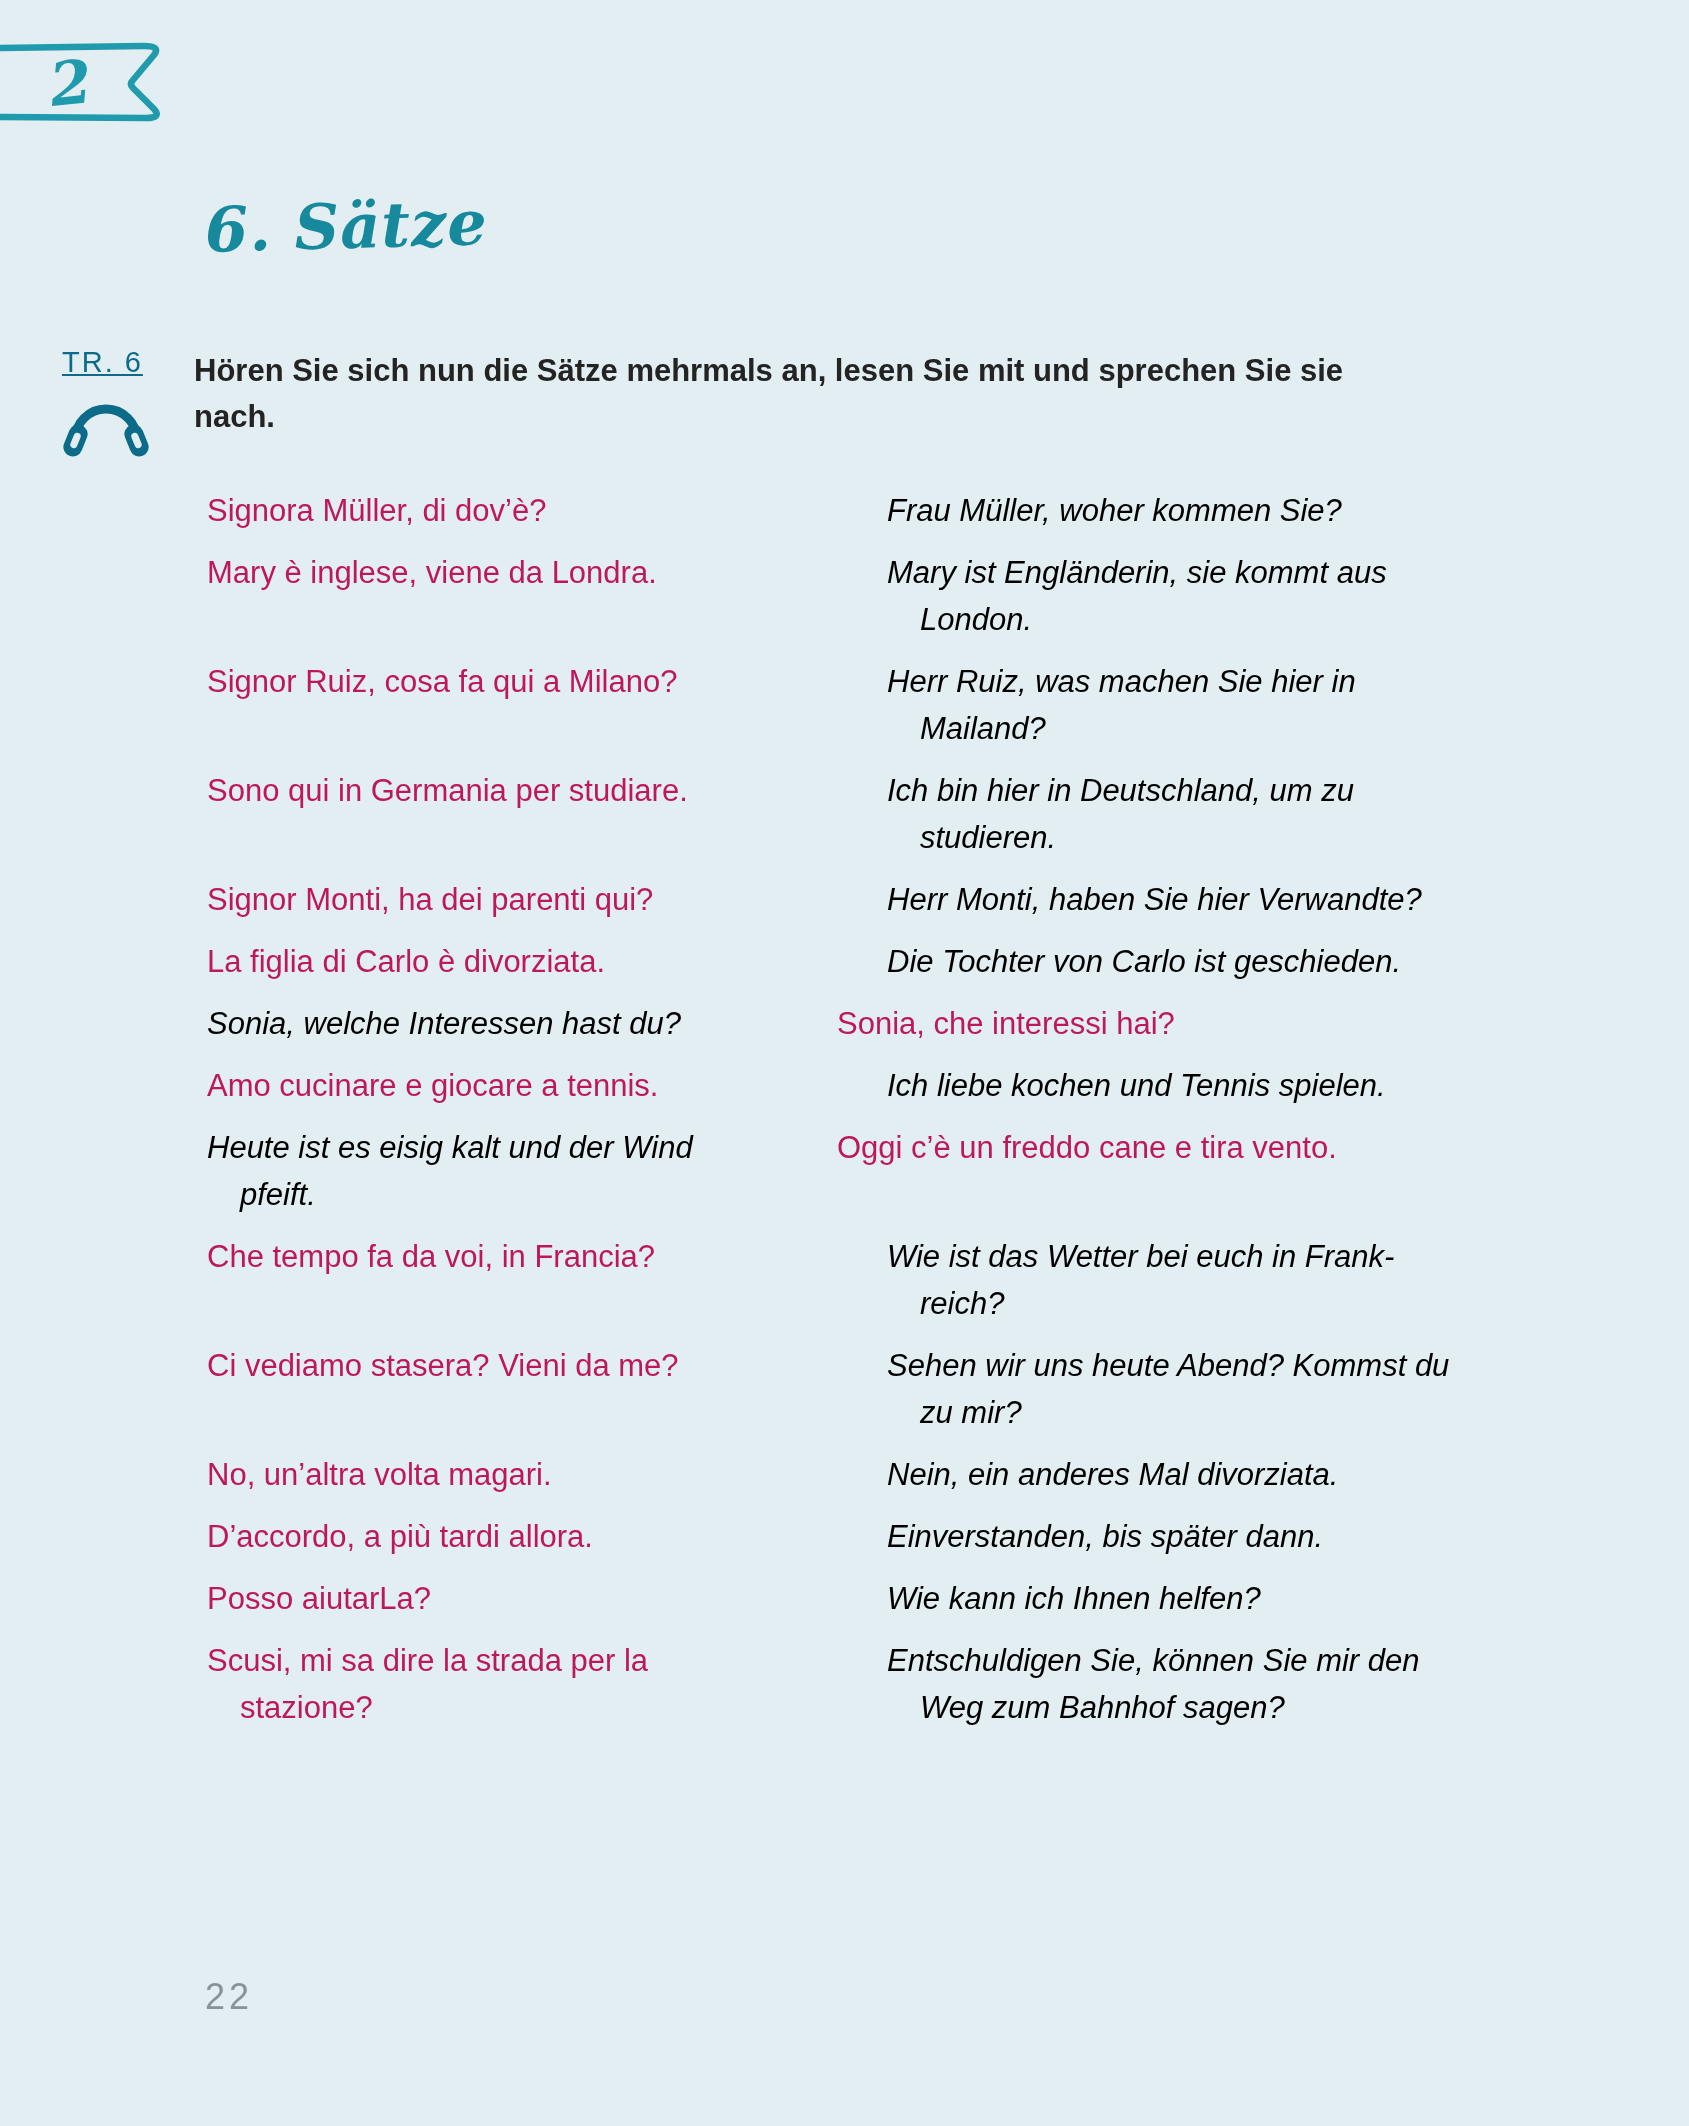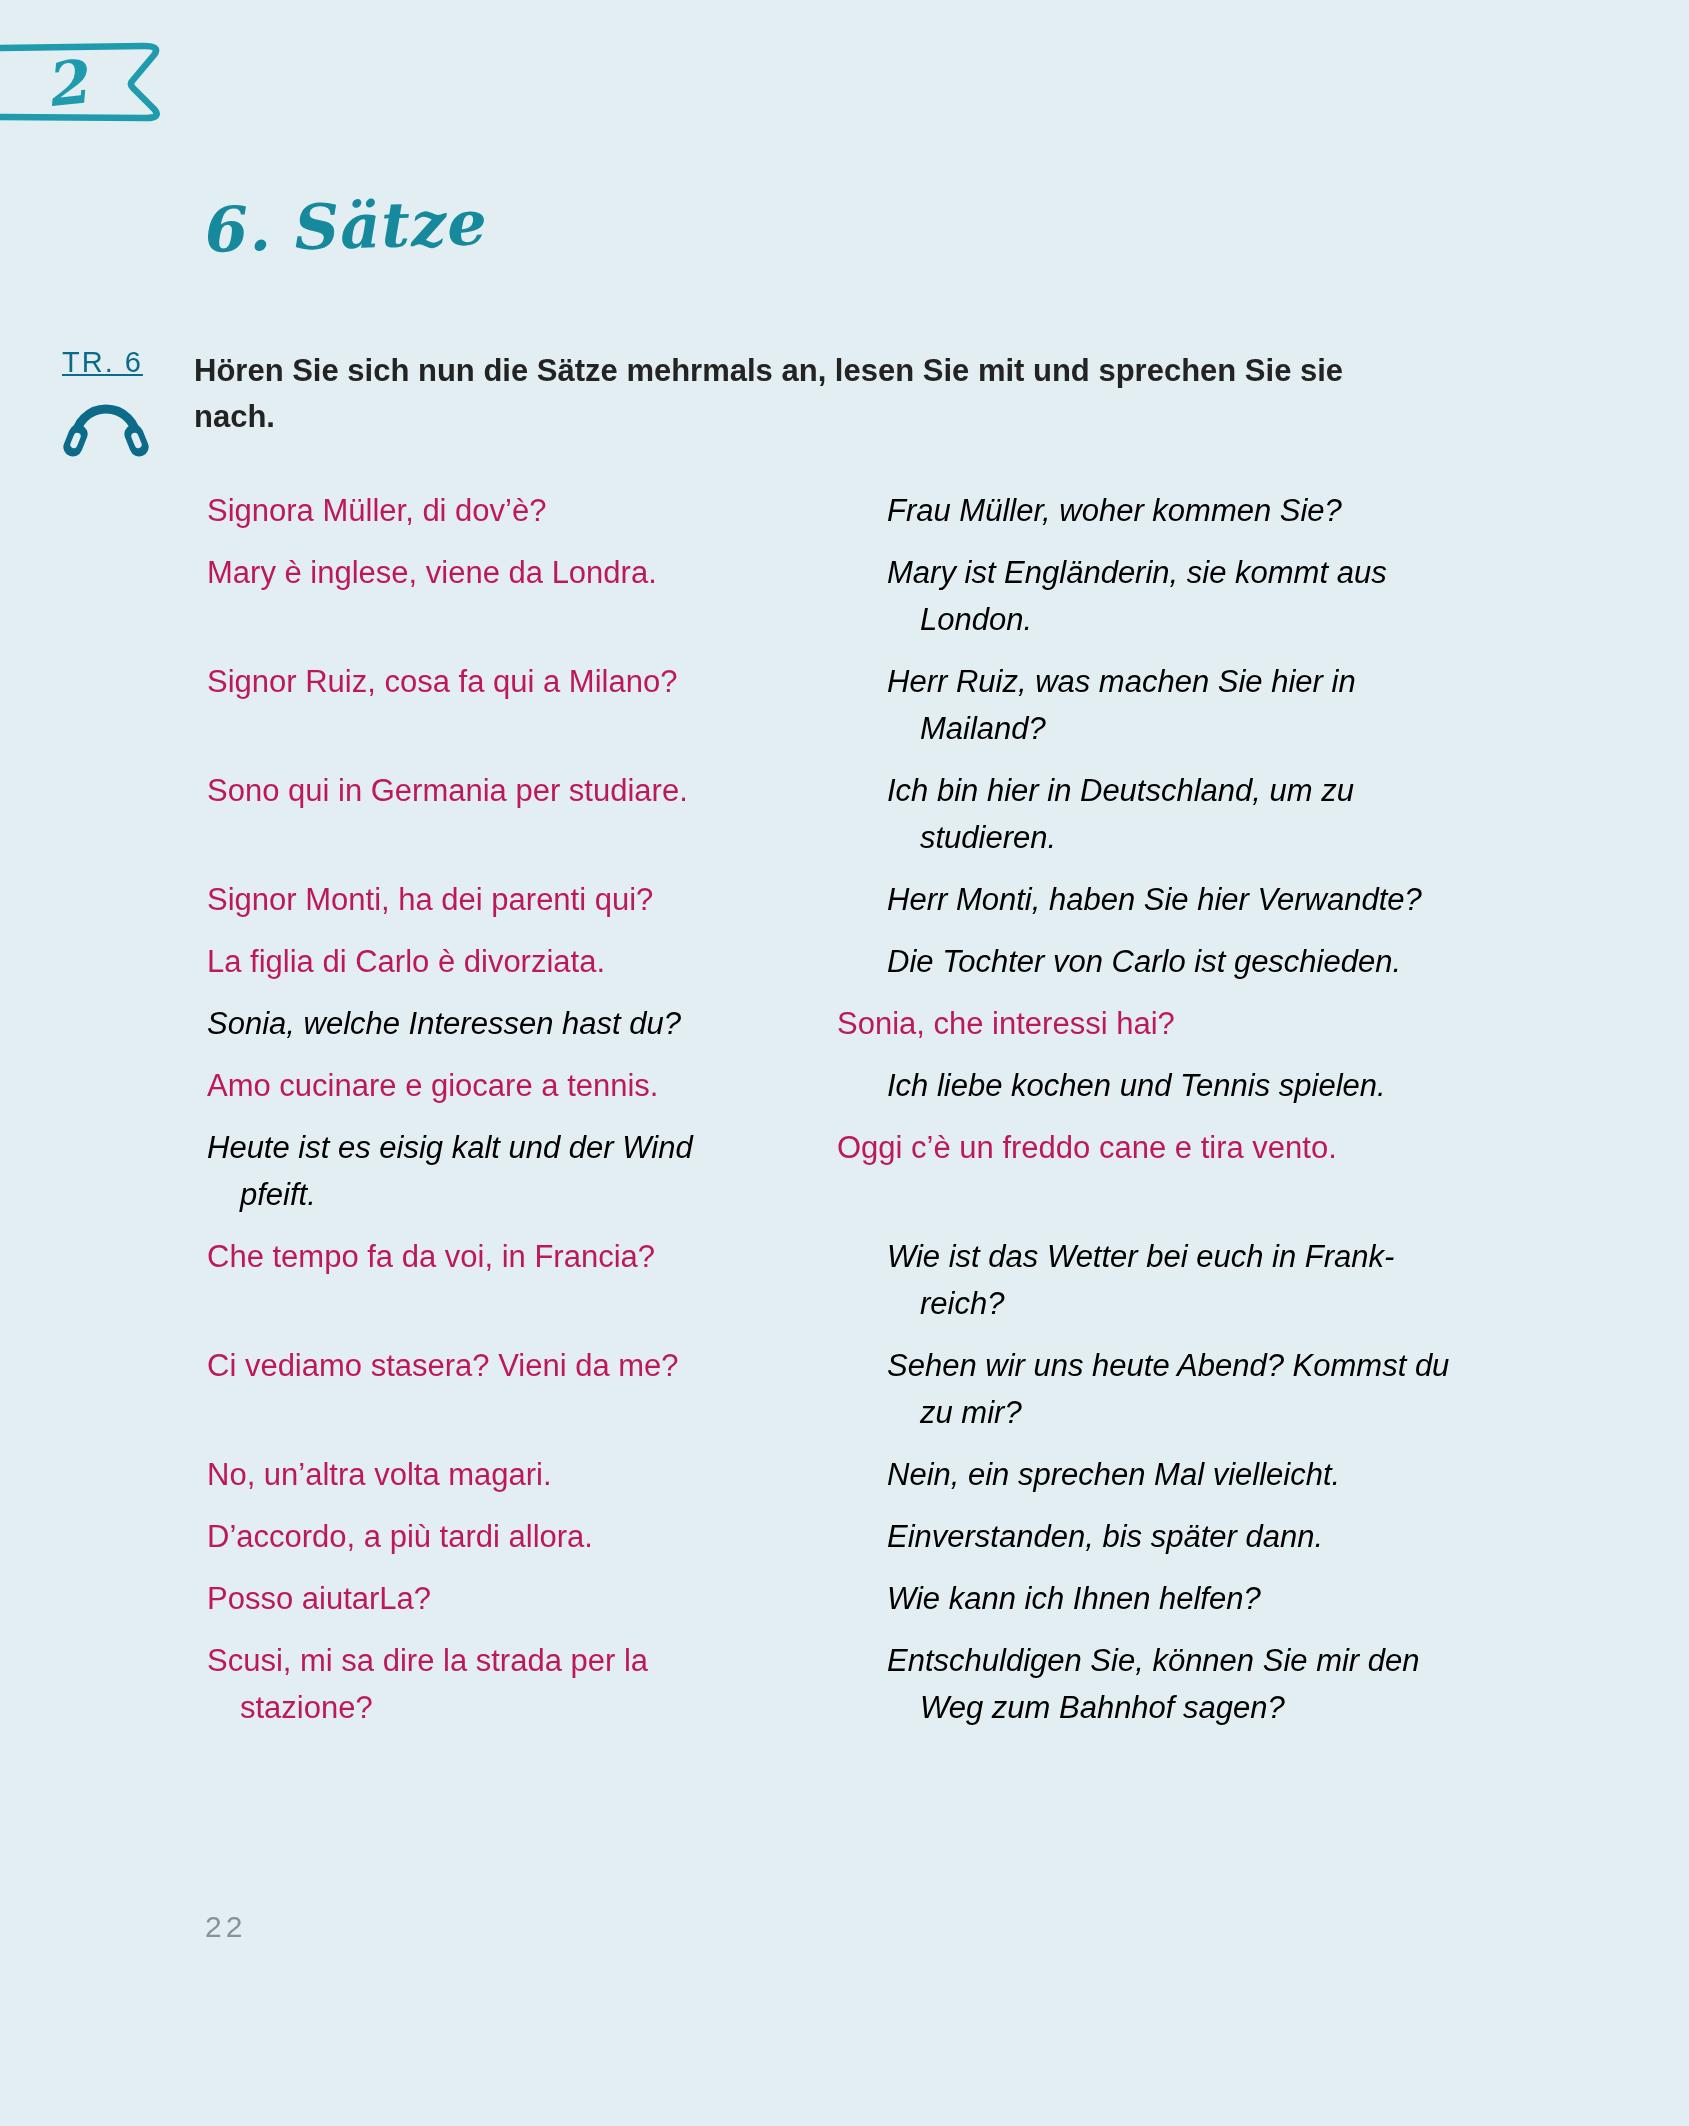--- a/index.html
+++ b/index.html
@@ -54,22 +54,22 @@
   .row{display:flex;margin-bottom:15px;}
   .cell{
     font-size:31px;line-height:47px;
     white-space:pre-line;
     padding-left:33px;text-indent:-33px;
   }
   .cell.it{width:647px;flex:0 0 647px;color:#be185d;}
   .cell.de{flex:1;font-style:italic;color:#000000;}
 
   .pagenum{
-    position:absolute;left:205px;top:1910px;
-    font-size:30px;letter-spacing:4px;
+    position:absolute;left:205px;top:1976px;
+    font-size:36px;letter-spacing:4px;
     color:#87929a;
   }
 </style>
 </head>
 <body>
 
 <div class="page">
 
   <div class="unit-banner">
     <svg width="180" height="94" viewBox="0 0 180 94">
@@ -141,21 +141,21 @@
         <div class="cell de">Wie ist das Wetter bei euch in Frank-
 reich?</div>
       </div>
       <div class="row">
         <div class="cell it">Ci vediamo stasera? Vieni da me?</div>
         <div class="cell de">Sehen wir uns heute Abend? Kommst du
 zu mir?</div>
       </div>
       <div class="row">
         <div class="cell it">No, un’altra volta magari.</div>
-        <div class="cell de">Nein, ein sprechen Mal vielleicht.</div>
+        <div class="cell de">Nein, ein anderes Mal divorziata.</div>
       </div>
       <div class="row">
         <div class="cell it">D’accordo, a più tardi allora.</div>
         <div class="cell de">Einverstanden, bis später dann.</div>
       </div>
       <div class="row">
         <div class="cell it">Posso aiutarLa?</div>
         <div class="cell de">Wie kann ich Ihnen helfen?</div>
       </div>
       <div class="row">

